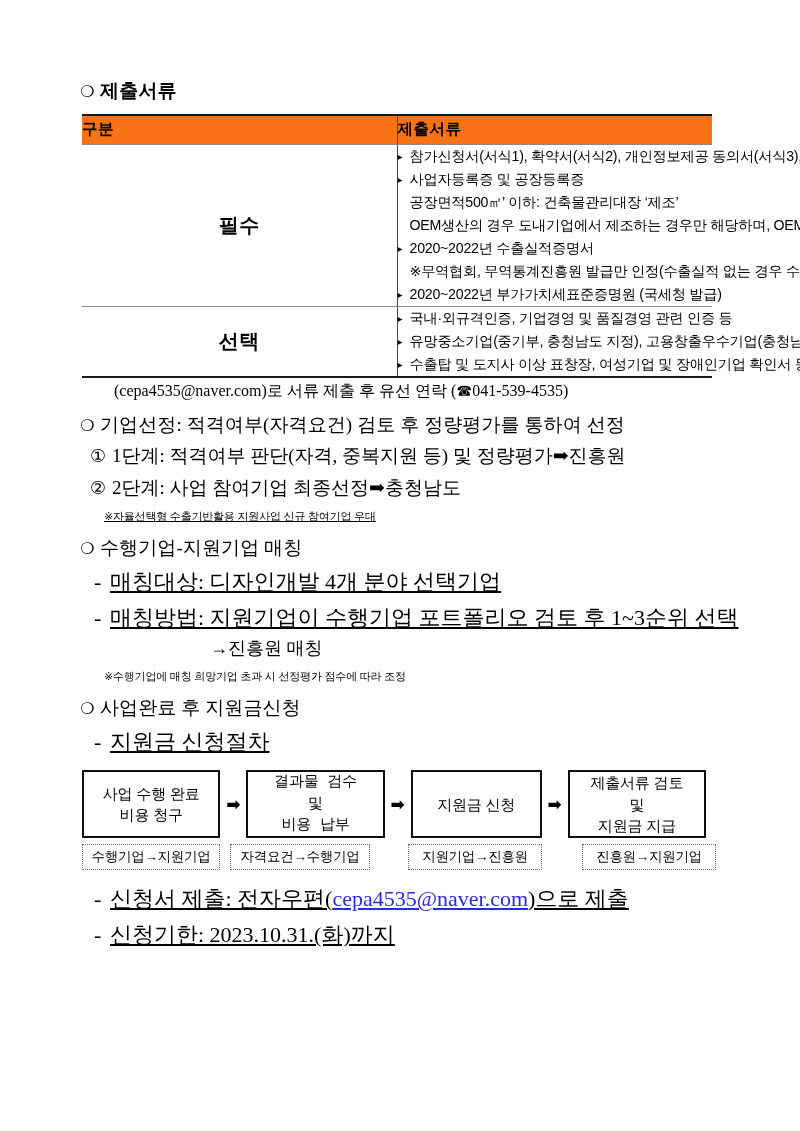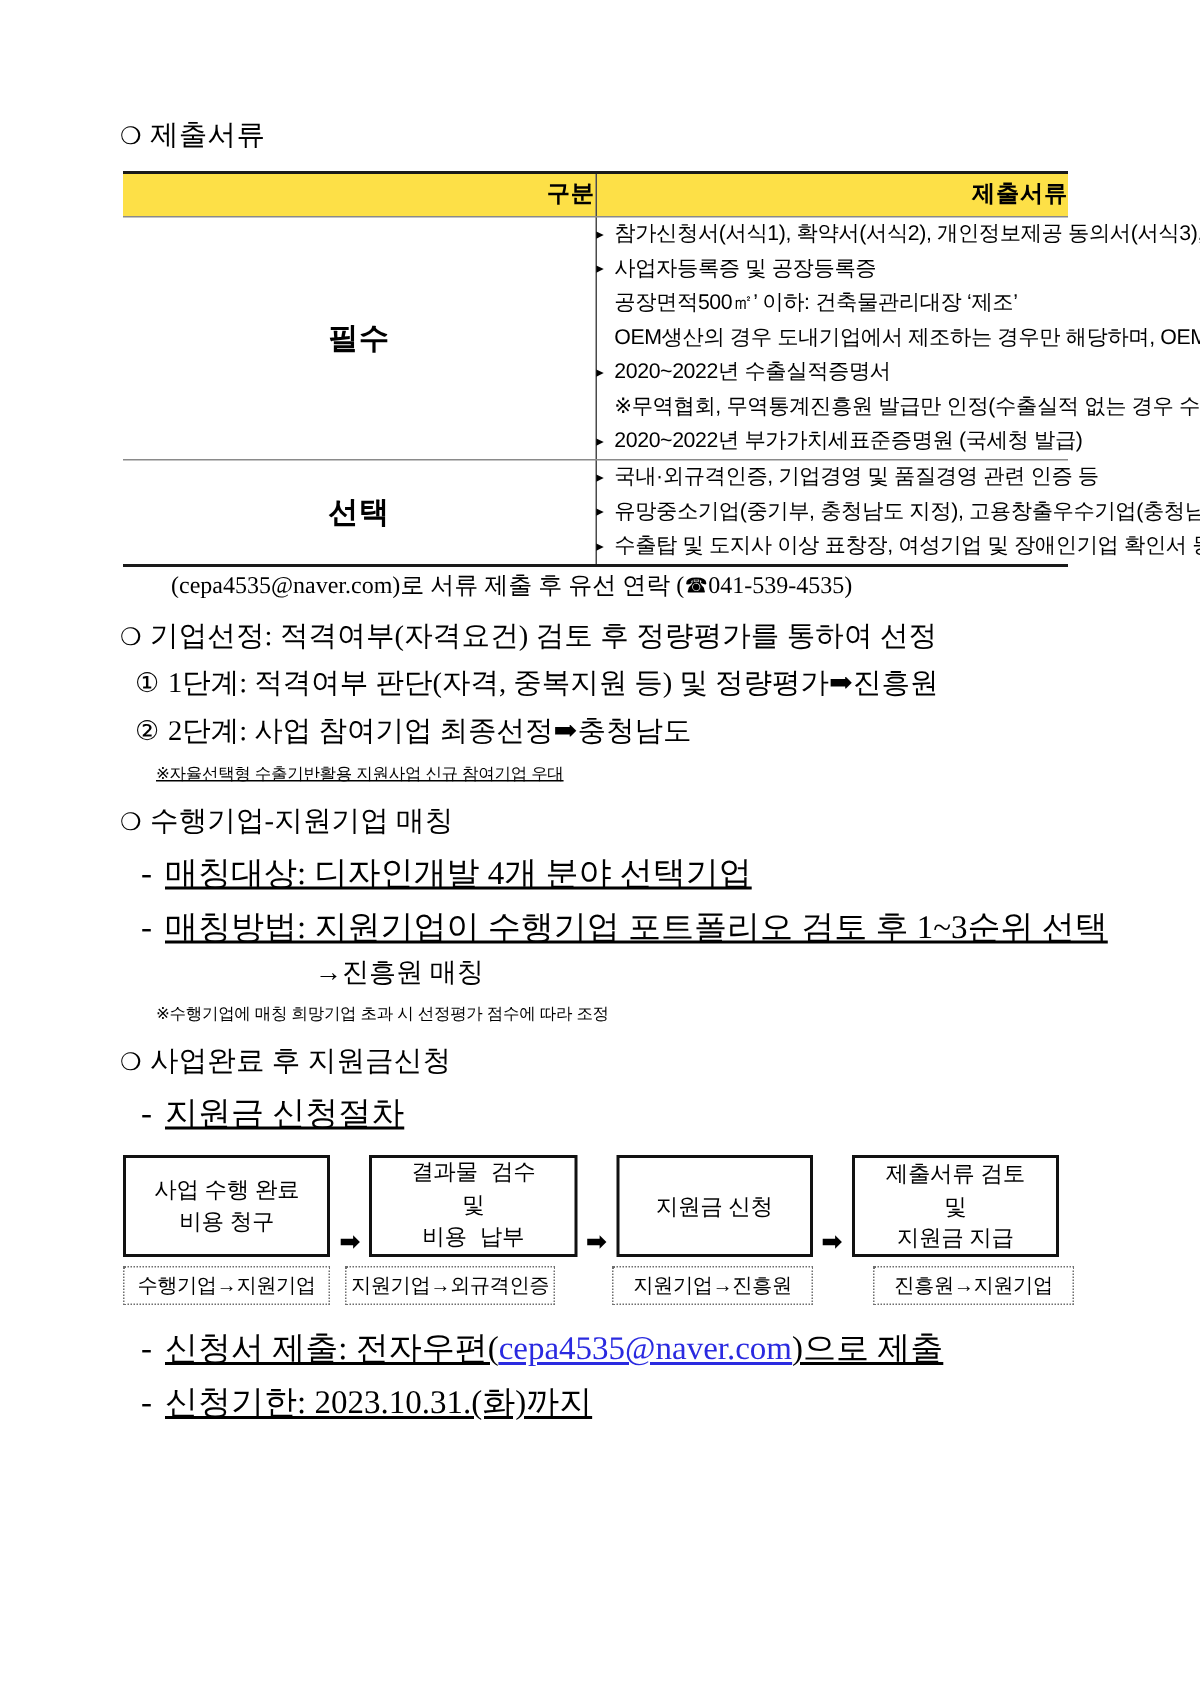--- a/index.html
+++ b/index.html
@@ -23,20 +23,21 @@
     position: relative;
   }
 
   
   .sec-head {
     font-size: 19px;
     line-height: 1.35;
     margin: 0 0 10px 0;
     white-space: nowrap;
     letter-spacing: 0.2px;
+    font-weight: bold;
   }
   .sec-head .mk {
     display: inline-block;
     width: 20px;
     font-size: 16px;
     font-family: "DejaVu Sans", sans-serif;
   }
 
   
   table.doc-table {
@@ -50,26 +51,26 @@
     border: none;
     padding: 0;
     vertical-align: middle;
   }
   .t-top { border-top: 2.2px solid #1a1a1a !important; }
   .t-bot { border-bottom: 2.2px solid #1a1a1a !important; }
   .t-thin { border-bottom: 1px solid #8a8a8a !important; }
   .vdiv { border-right: 1.4px solid #4a4a4a !important; }
 
   thead th {
-    background: #fde047;
+    background: #f97316;
     font-family: "Liberation Sans", "DejaVu Sans", sans-serif;
     font-weight: bold;
     font-size: 15.5px;
     height: 28px;
-    text-align: right;
+    text-align: left;
     letter-spacing: 0.5px;
   }
   td.cat {
     width: 72px;
     text-align: center;
     font-family: "Liberation Sans", "DejaVu Sans", sans-serif;
     font-weight: bold;
     font-size: 20px;
     letter-spacing: 0.5px;
   }
@@ -165,21 +166,21 @@
     padding-left: 24px;
     white-space: nowrap;
     letter-spacing: -0.2px;
   }
   .emph span.u { text-decoration: underline; }
 
   
   .flow {
     margin: 12px 0 0 2px;
     display: flex;
-    align-items: flex-end;
+    align-items: center;
     width: 624px;
   }
   .fbox {
     border: 2px solid #111111;
     box-sizing: border-box;
     display: flex;
     align-items: center;
     justify-content: center;
     text-align: center;
     font-family: "Liberation Sans", "DejaVu Sans", sans-serif;
@@ -340,21 +341,21 @@
         <div>제출서류 검토</div>
         <div>및</div>
         <div>지원금 지급</div>
       </div>
     </div>
   </div>
 
   <div class="flow-sub">
     <div class="sbox s1">수행기업→지원기업</div>
     <div class="sgap1"></div>
-    <div class="sbox s2">지원기업→외규격인증</div>
+    <div class="sbox s2">자격요건→수행기업</div>
     <div class="sgap2"></div>
     <div class="sbox s3">지원기업→진흥원</div>
     <div class="sgap3"></div>
     <div class="sbox s4">진흥원→지원기업</div>
   </div>
 
   <div class="dash tail">
     <span class="mk">-</span><span>신청서 제출: 전자우편(</span><a class="link" href="#">cepa4535@naver.com</a><span>)으로 제출</span>
   </div>
   <div class="dash">

